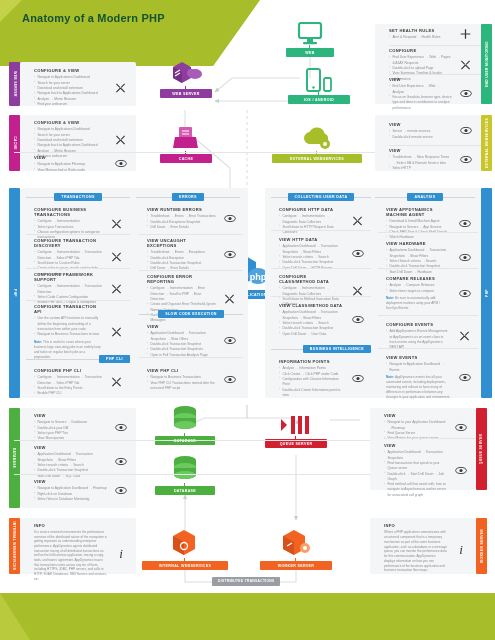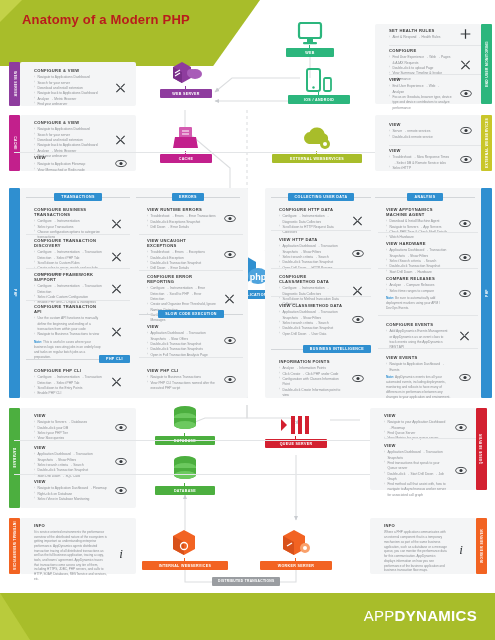--- a/index.html
+++ b/index.html
@@ -16,21 +16,21 @@
     position:absolute; top:0; left:0; width:495px; height:66px;
     overflow:hidden;
   }
   .header-shape {
     position:absolute; top:0; left:0; width:260px; height:66px;
     background:#a8bd2a;
     clip-path: polygon(0 0, 100% 0, 82% 100%, 0 100%);
   }
   .header-title {
     position:absolute; top:11px; left:22px; width:215px;
-    color:#b91c1c; font-size:13px; font-weight:bold; line-height:1.45;
+    color:#14532d; font-size:11px; font-weight:bold; line-height:1.45;
     letter-spacing:.2px;
   }
   .corner-tri {
     position:absolute; top:0; left:0; width:22px; height:22px;
     background:#c3d248;
     clip-path: polygon(0 0, 100% 0, 0 100%);
   }
 
   
   .vtab {
@@ -961,18 +961,15 @@
       <div class="card-icon">
         <svg width="12" height="14" viewBox="0 0 12 16">
             <text x="6" y="14" font-family="Liberation Serif, serif" font-size="15" font-style="italic" fill="#35393d" text-anchor="middle">i</text>
           </svg>
       </div>
     </div>
   </div>
 
   <div class="footer">
     <div class="footer-notch"></div>
-    <div class="footer-logo">
-      <span class="lt">APP</span><span class="bd">DYNAMICS</span>
-    </div>
   </div>
 
 </div>
 
 </body></html>

